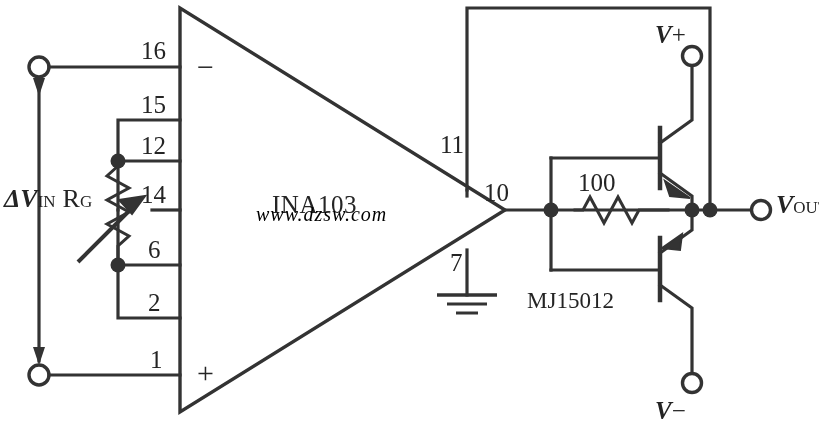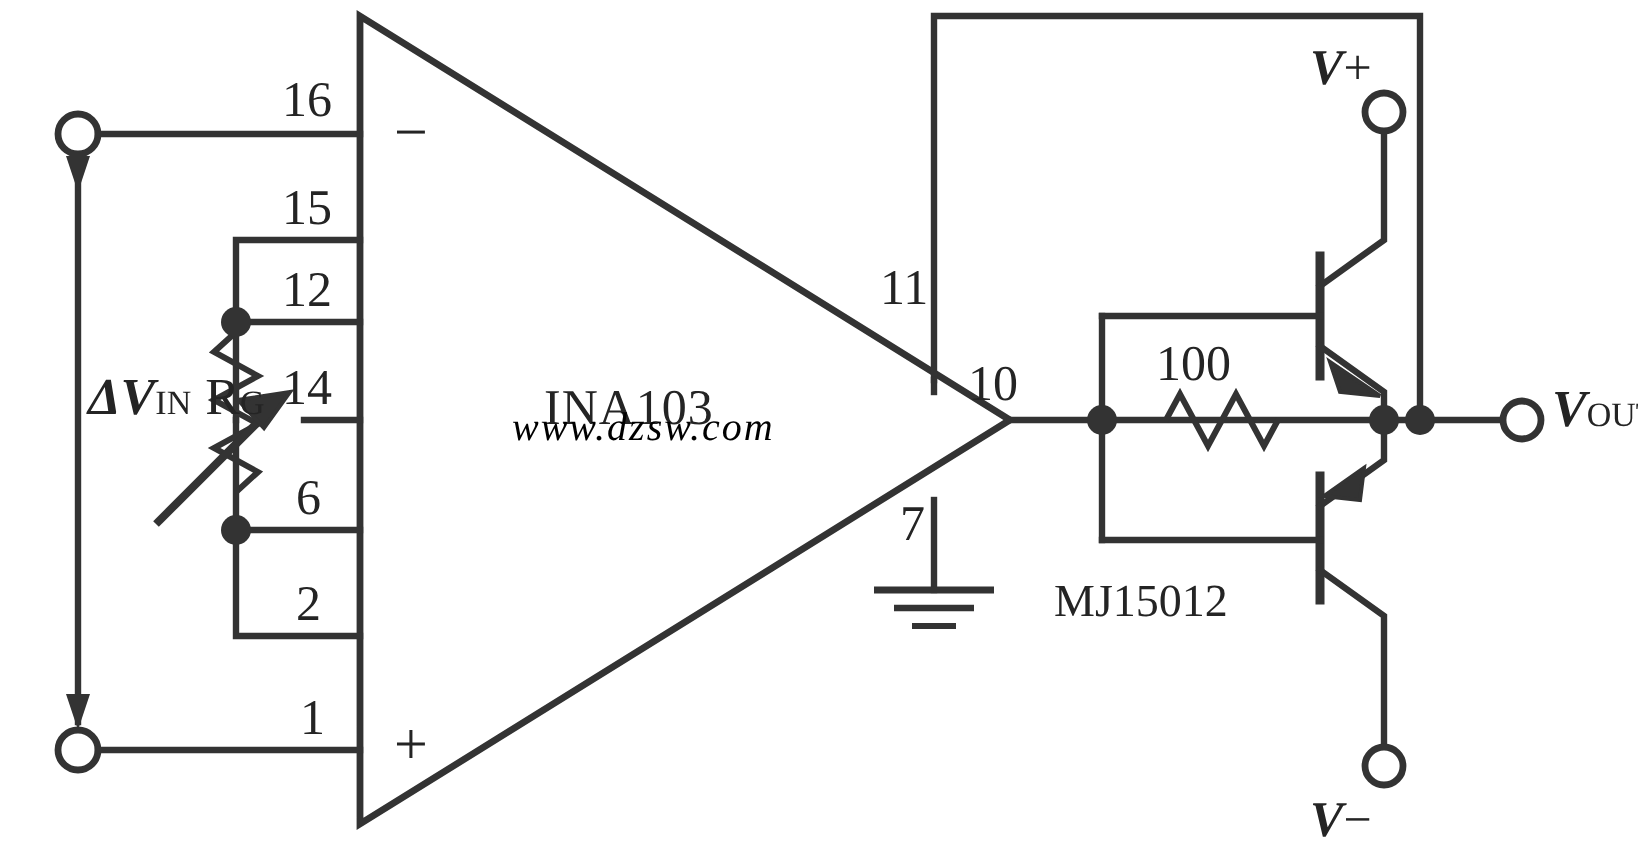--- a/index.html
+++ b/index.html
@@ -165,21 +165,21 @@
 <div class="lbl pin" style="left:484px;top:180px;">10</div>
 <div class="lbl pin" style="left:450px;top:250px;">7</div>
 
 <div class="lbl opsign" style="left:197px;top:52px;">−</div>
 <div class="lbl opsign" style="left:197px;top:358px;">+</div>
 
 <div class="lbl chip" style="left:272px;top:192px;">INA103</div>
 
 <div class="watermark" style="left:256px;top:203px;">www.dzsw.com</div>
 
-<div class="lbl vin" style="left:4px;top:186px;margin-left:40px;">
+<div class="lbl vin" style="left:4px;top:186px;">
   <span>ΔV</span><span class="sub">IN</span><span class="rg" style="padding-left:7px;">R</span><span class="sub">G</span>
 </div>
 
 <div class="lbl dev" style="left:527px;top:289px;">MJ15012</div>
 
 <div class="lbl res" style="left:578px;top:170px;">100</div>
 
 <div class="lbl rail" style="left:655px;top:22px;"><span>V</span><span class="sym">+</span></div>
 <div class="lbl rail" style="left:655px;top:398px;"><span>V</span><span class="sym">−</span></div>
 

